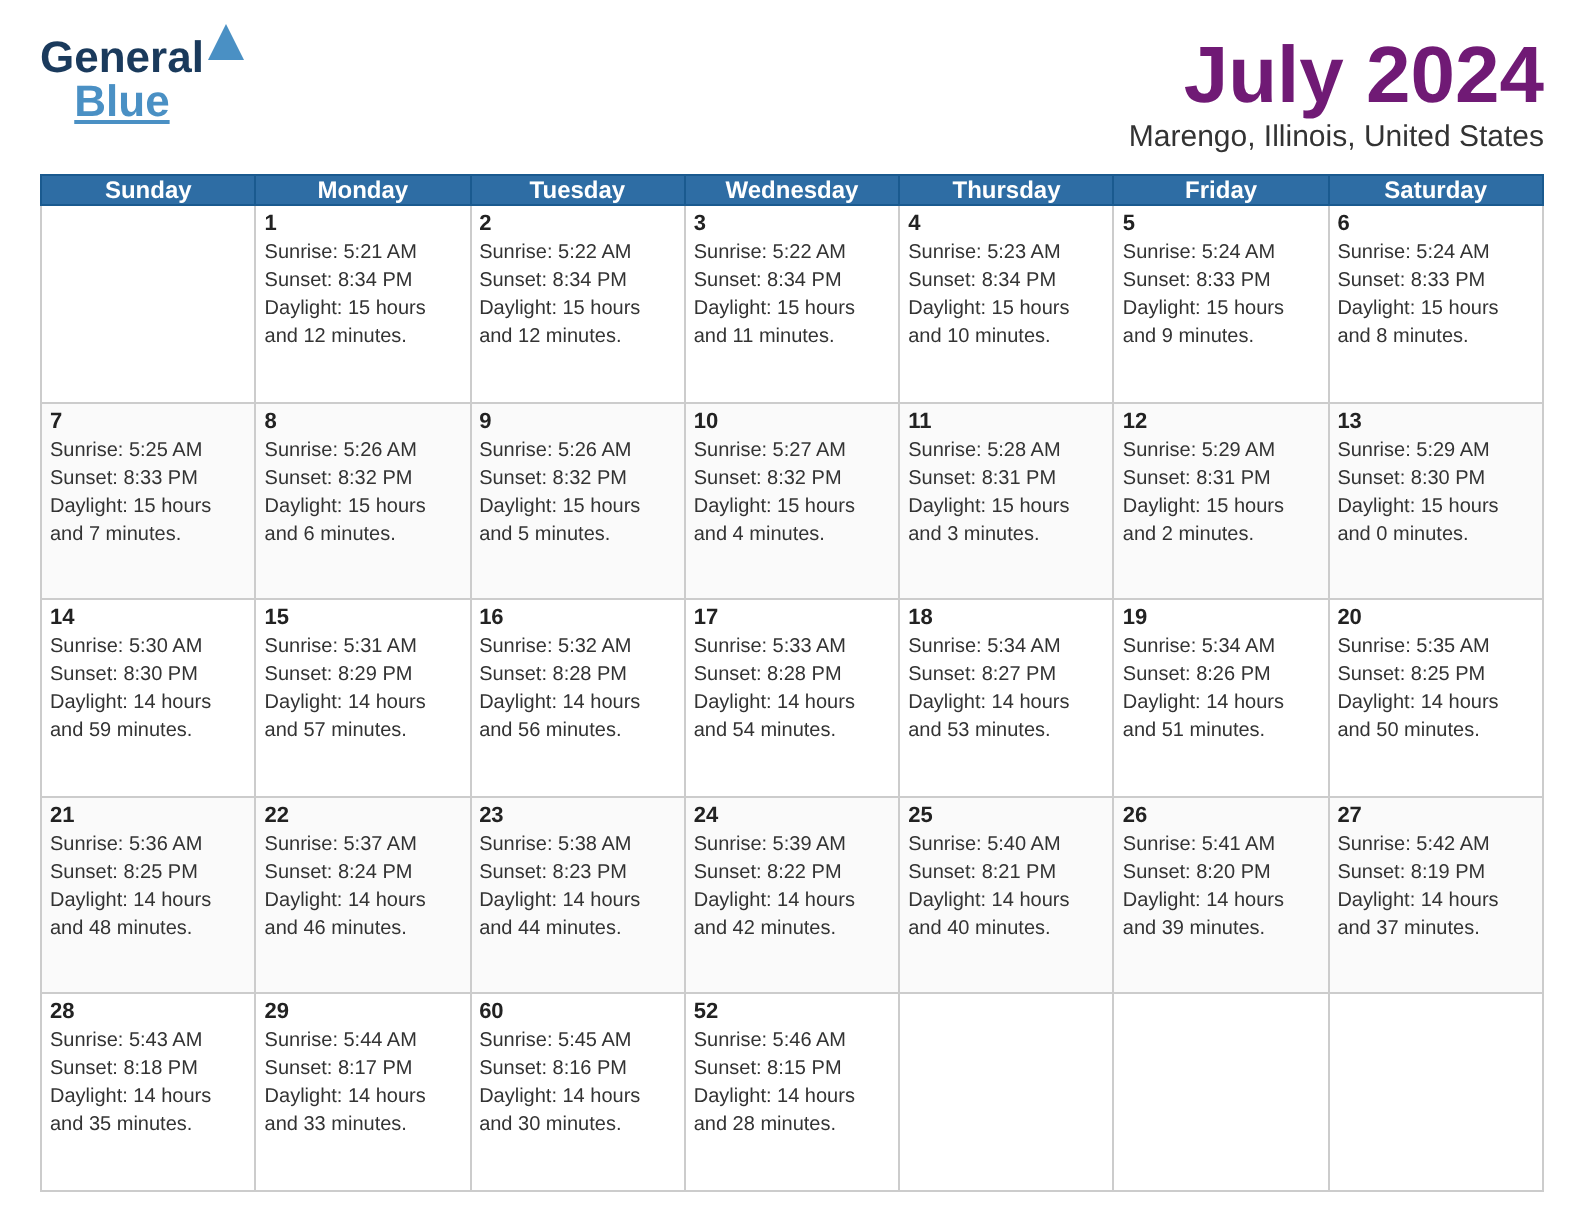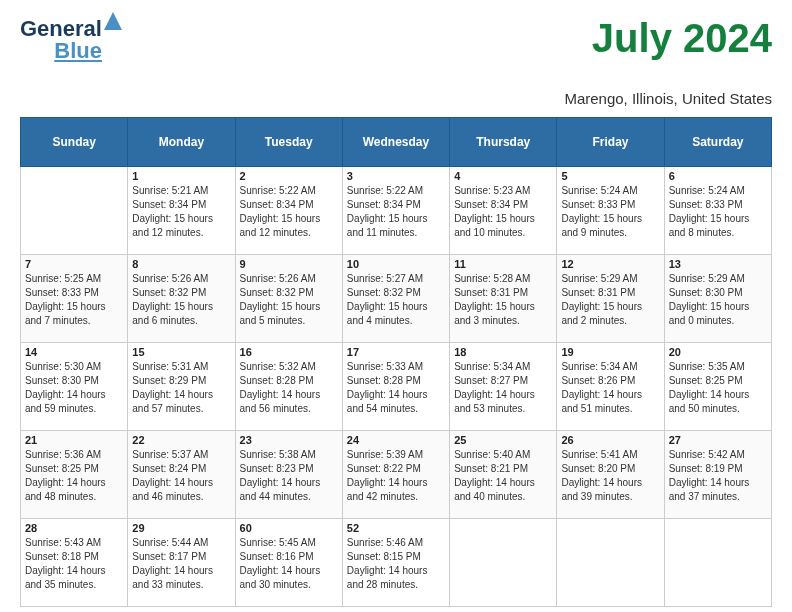--- a/index.html
+++ b/index.html
@@ -19,53 +19,52 @@
     }
     .header {
       display: flex;
       justify-content: space-between;
       align-items: flex-start;
       margin-bottom: 10px;
     }
     .logo {
       display: flex;
       flex-direction: column;
-      align-items: flex-end;
+      align-items: center;
     }
     .title-section {
       text-align: right;
     }
     .month-year {
       font-size: 40px;
       font-weight: bold;
-      color: #15803d;
+      color: #701a75;
       line-height: 1.1;
     }
     .location {
       font-size: 15px;
       color: #333;
-      margin-top: 30px;
     }
     .calendar {
       flex: 1;
       border: 1px solid #ccc;
       border-collapse: collapse;
       width: 100%;
       font-size: 10px;
     }
     table {
       width: 100%;
       border-collapse: collapse;
       table-layout: fixed;
     }
     th {
       background-color: #2e6da4;
       color: #fff;
       text-align: center;
-      padding: 17px 2px;
+      padding: 0 2px;
       font-size: 12px;
       font-weight: bold;
       border: 1px solid #1a5a8f;
     }
     td {
       border: 1px solid #ccc;
       vertical-align: top;
       padding: 3px 4px;
       height: 88px;
     }

